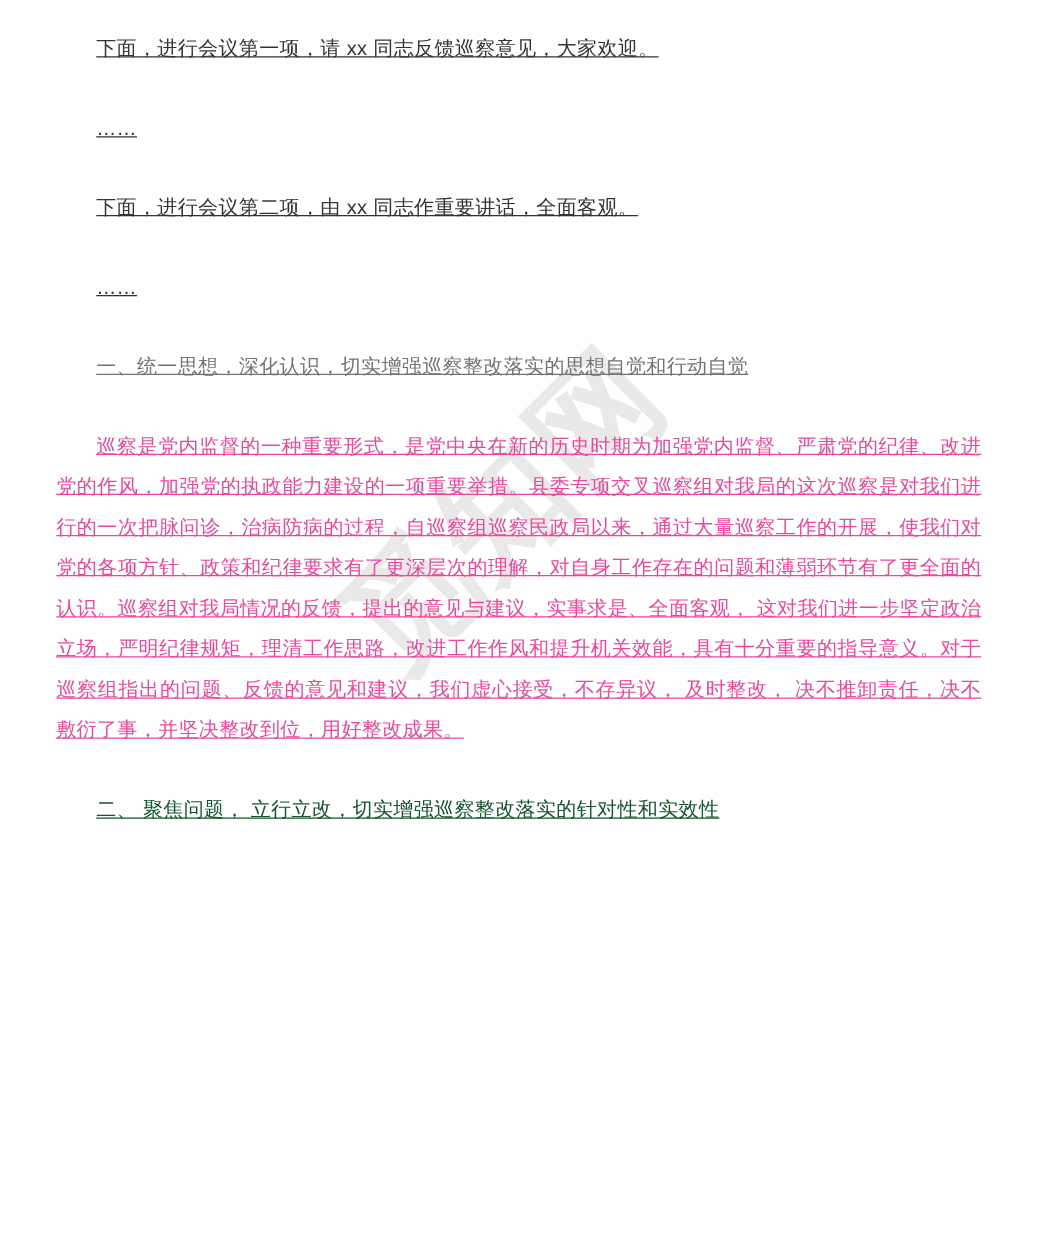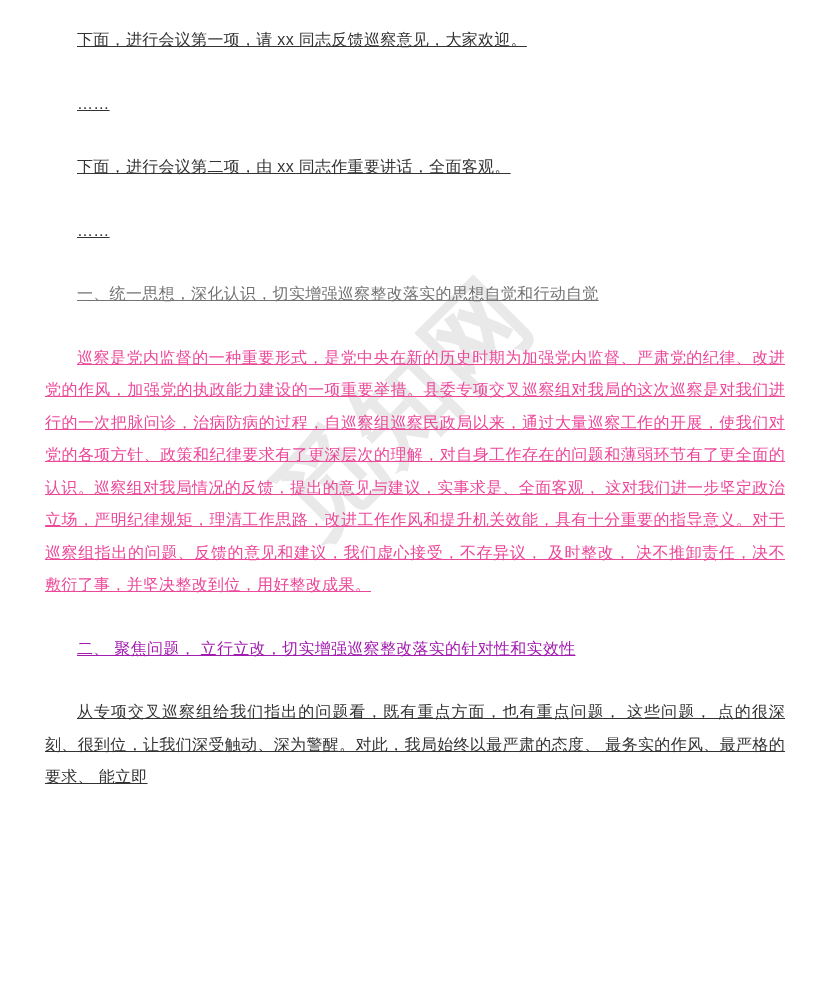--- a/index.html
+++ b/index.html
@@ -59,17 +59,16 @@
 
     <p style="color: rgb(51, 51, 51);">下面，进行会议第二项，由 xx 同志作重要讲话，全面客观。</p>
 
     <p style="color: rgb(51, 51, 51);">……</p>
 
 
     <p style="color: #737373;">一、统一思想，深化认识，切实增强巡察整改落实的思想自觉和行动自觉</p>
 
     <p style="color: #ec4899;">巡察是党内监督的一种重要形式，是党中央在新的历史时期为加强党内监督、严肃党的纪律、改进党的作风，加强党的执政能力建设的一项重要举措。县委专项交叉巡察组对我局的这次巡察是对我们进行的一次把脉问诊，治病防病的过程，自巡察组巡察民政局以来，通过大量巡察工作的开展，使我们对党的各项方针、政策和纪律要求有了更深层次的理解，对自身工作存在的问题和薄弱环节有了更全面的认识。巡察组对我局情况的反馈，提出的意见与建议，实事求是、全面客观， 这对我们进一步坚定政治立场，严明纪律规矩，理清工作思路，改进工作作风和提升机关效能，具有十分重要的指导意义。对于巡察组指出的问题、反馈的意见和建议，我们虚心接受，不存异议， 及时整改， 决不推卸责任，决不敷衍了事，并坚决整改到位，用好整改成果。</p>
 
-    <p style="color: #a21caf;">二、 聚焦问题， 立行立改，切实增强巡察整改落实的针对性和实效性</p>
+    <p style="color: #14532d;">二、 聚焦问题， 立行立改，切实增强巡察整改落实的针对性和实效性</p>
 
-    <p style="color: rgb(51, 51, 51);">从专项交叉巡察组给我们指出的问题看，既有重点方面，也有重点问题， 这些问题， 点的很深刻、很到位，让我们深受触动、深为警醒。对此，我局始终以最严肃的态度、 最务实的作风、最严格的要求、 能立即</p>
   </div>
 </div>
 
 </body></html>

